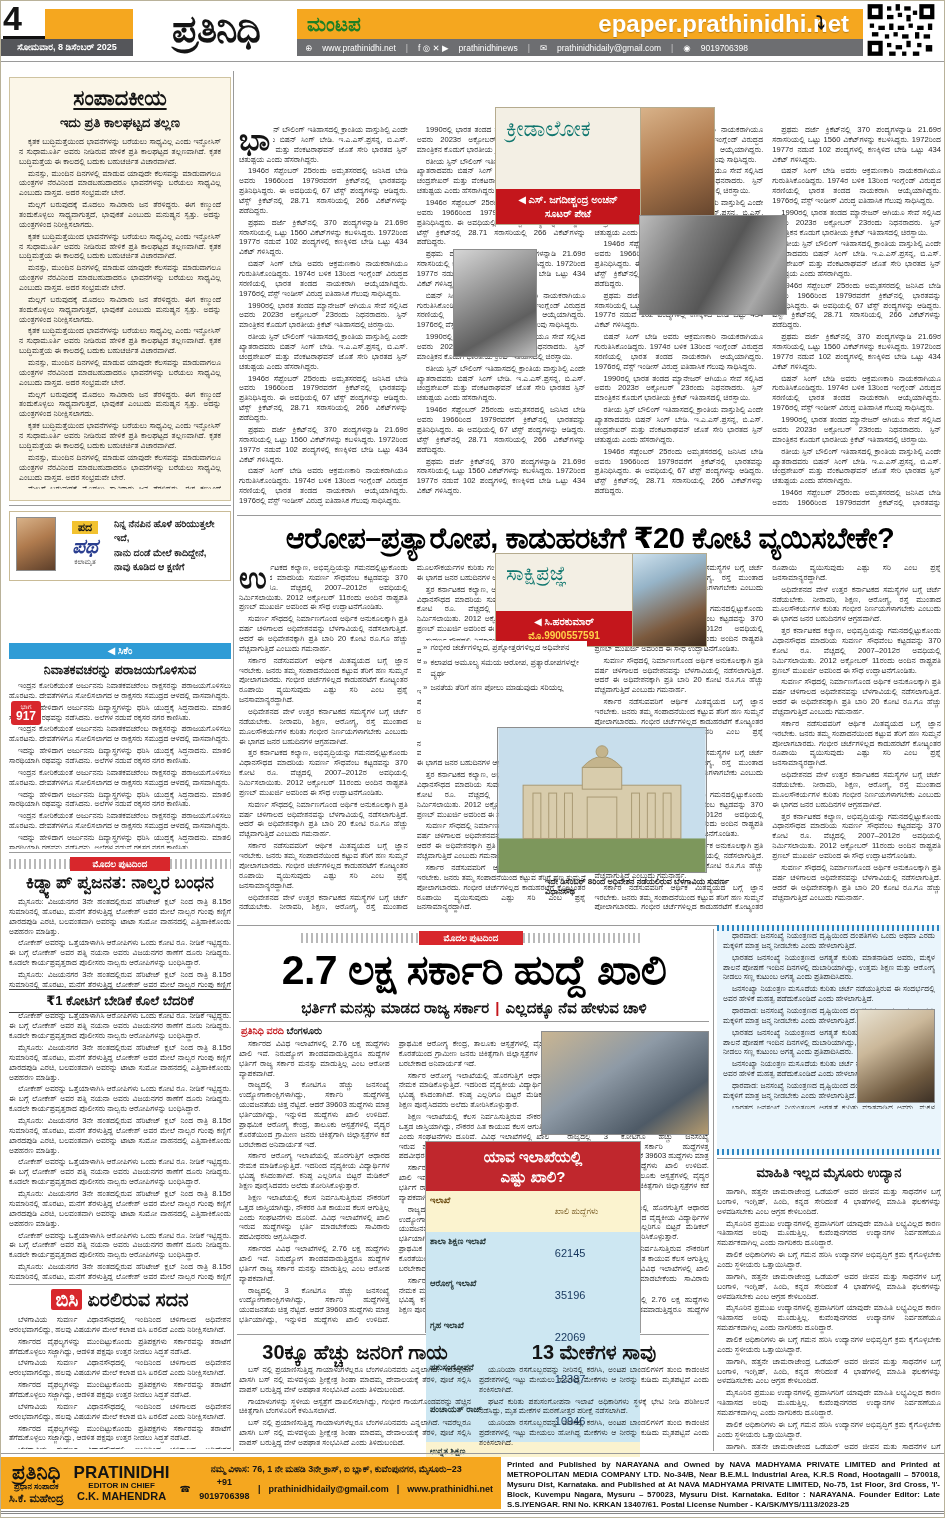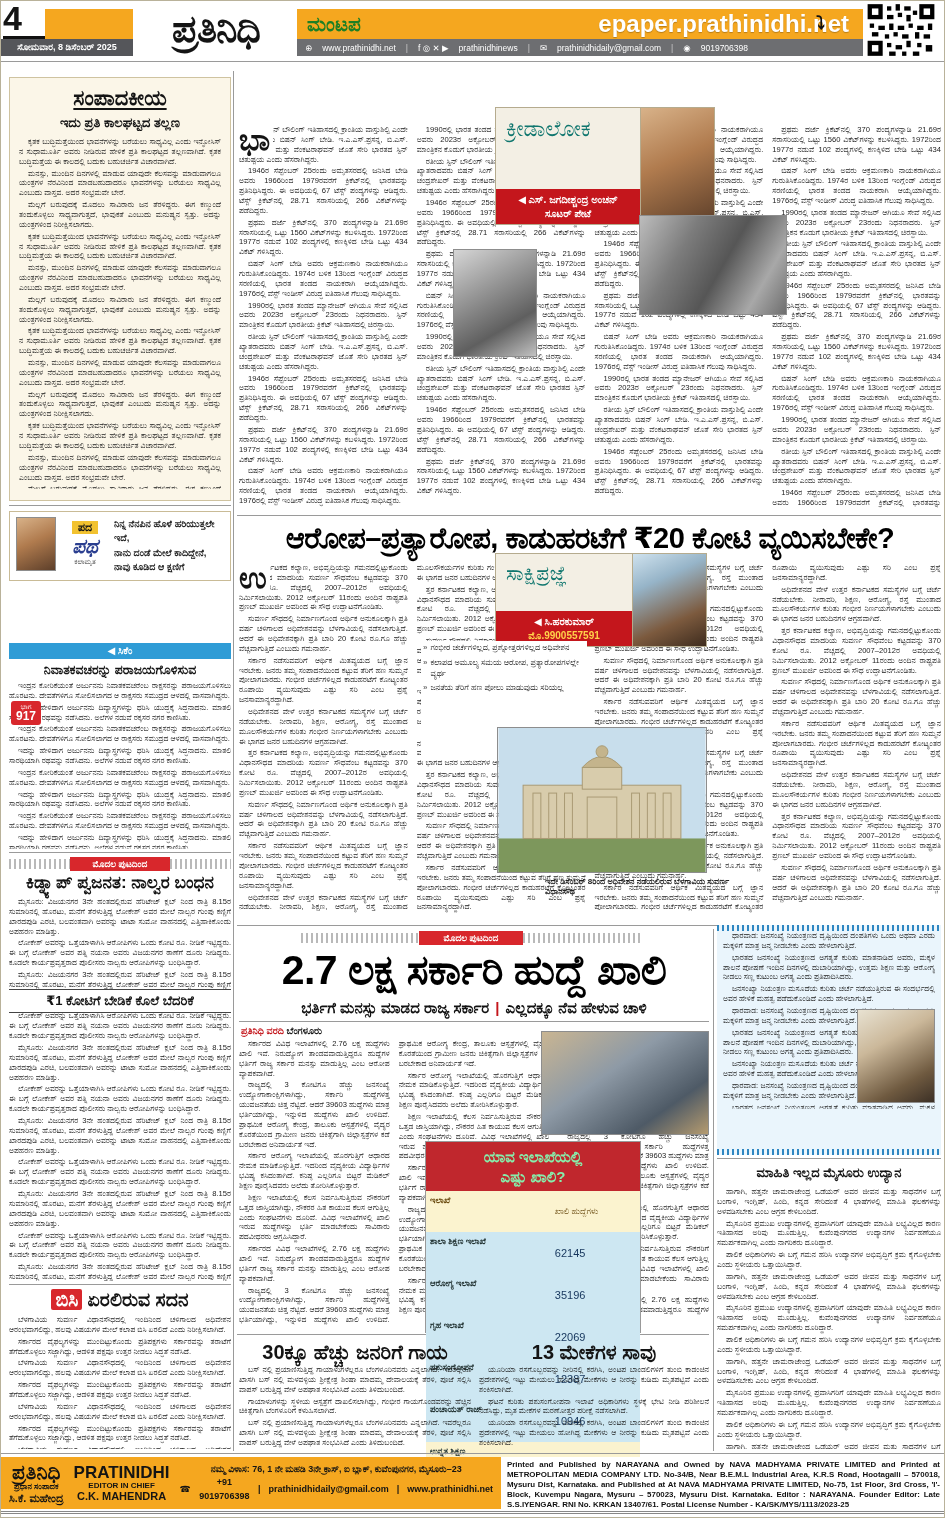--- a/index.html
+++ b/index.html
@@ -53,21 +53,21 @@
   
   .colbox{background:#F3EFE4;border:1px solid #b5ab8e;display:flex;overflow:hidden;}
   .colbox .left{flex:1;display:flex;flex-direction:column;}
   .colbox .title{font-size:22px;font-weight:normal;padding:8px 6px 4px 10px;color:#0f766e;}
   .colbox .band{margin-top:auto;background:var(--red);color:#fff;padding:4px 6px;font-size:10px;font-weight:bold;line-height:1.35;text-align:center;}
   .colbox .band .ph-no{color:#FFD24A;}
   .colbox .face{width:74px;border-left:1px solid #b5ab8e;}
 
   
   .vtable{background:#fff;border:1px solid #999;}
-  .vtable .vt-title{background:var(--tablered);color:#86efac;font-size:15px;font-weight:bold;text-align:center;padding:5px 2px;line-height:1.3;}
+  .vtable .vt-title{background:var(--tablered);color:#ffffff;font-size:15px;font-weight:bold;text-align:center;padding:5px 2px;line-height:1.3;}
   .vtable .row{display:flex;margin-top:0;}
   .vtable .row .c1{flex:1.45;padding:4px 4px;font-size:8.4px;font-weight:bold;color:#233;}
   .vtable .row .c2{flex:1;padding:15px 6px;font-size:11px;font-weight:normal;color:#15355c;}
   .vtable .hdr .c1,.vtable .hdr .c2{background:var(--rowyellow);color:#6b4c12;font-size:8.4px;}
   .vtable .rb .c1,.vtable .rb .c2{background:var(--rowblue);}
   .vtable .ry .c1,.vtable .ry .c2{background:var(--rowyellow);}
 
   
   .bluebox{background:#EAF5FC;}
   .bluebox .stripe{height:6px;background:repeating-linear-gradient(90deg,#2e86c1 0 2px,transparent 2px 5px);}

